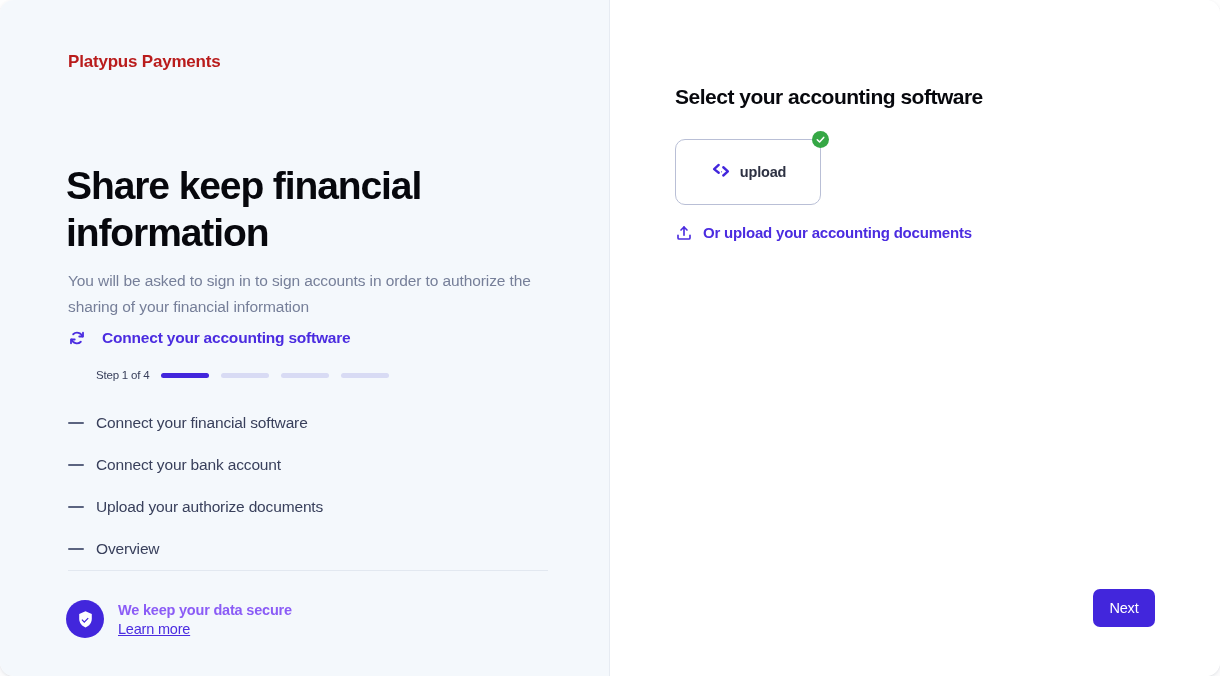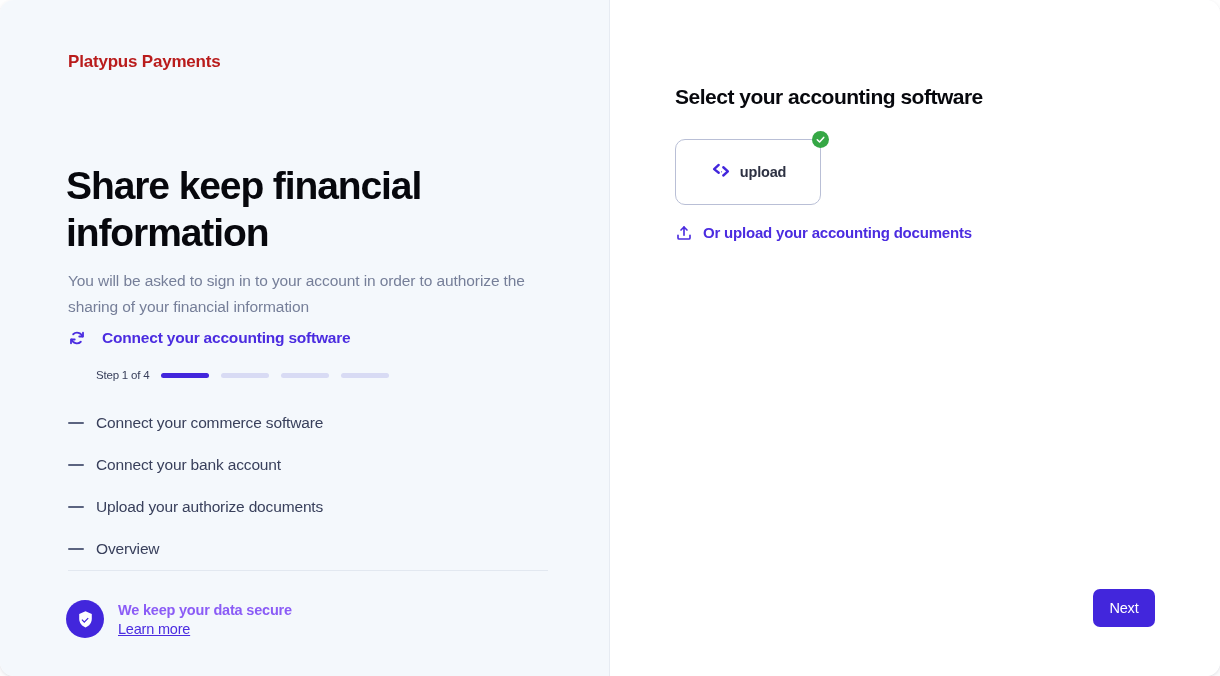--- a/index.html
+++ b/index.html
@@ -281,21 +281,21 @@
 
 <div id="app">
   <div class="card">
 
     <div class="left-panel">
 
       <div class="brand">Platypus Payments</div>
 
       <h1 class="headline">Share keep financial information</h1>
 
-      <p class="subtitle">You will be asked to sign in to your account in order to authorize the sharing of your financial information</p>
+      <p class="subtitle">You will be asked to sign in to sign accounts in order to authorize the sharing of your financial information</p>
 
       <div class="step-active">
         <span class="icon">
           <svg class="icon-sync" viewBox="0 0 24 24" fill="none" stroke="#4b2ce0" stroke-width="2.4" stroke-linecap="round" stroke-linejoin="round">
             <polyline points="20 5 20 10 15 10"></polyline>
             <path d="M19.2 10a7.4 7.4 0 0 0-12.3-3"></path>
             <polyline points="4 19 4 14 9 14"></polyline>
             <path d="M4.8 14a7.4 7.4 0 0 0 12.3 3"></path>
           </svg>
         </span>
@@ -308,21 +308,21 @@
           <span class="seg done"></span>
           <span class="seg"></span>
           <span class="seg"></span>
           <span class="seg"></span>
         </span>
       </div>
 
       <div class="steps-list">
         <div class="step-item">
           <span class="dash"></span>
-          <span class="label">Connect your commerce software</span>
+          <span class="label">Connect your financial software</span>
         </div>
         <div class="step-item">
           <span class="dash"></span>
           <span class="label">Connect your bank account</span>
         </div>
         <div class="step-item">
           <span class="dash"></span>
           <span class="label">Upload your authorize documents</span>
         </div>
         <div class="step-item">

